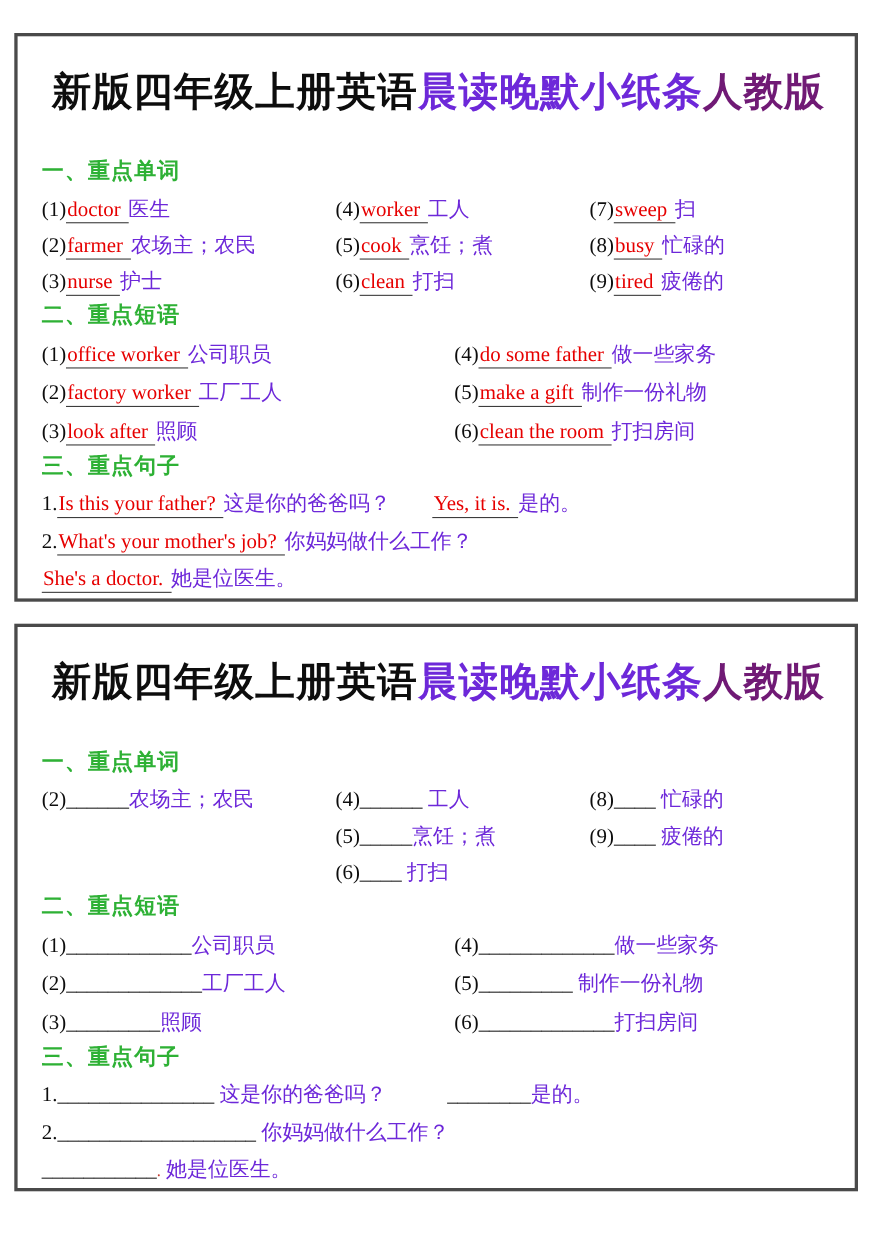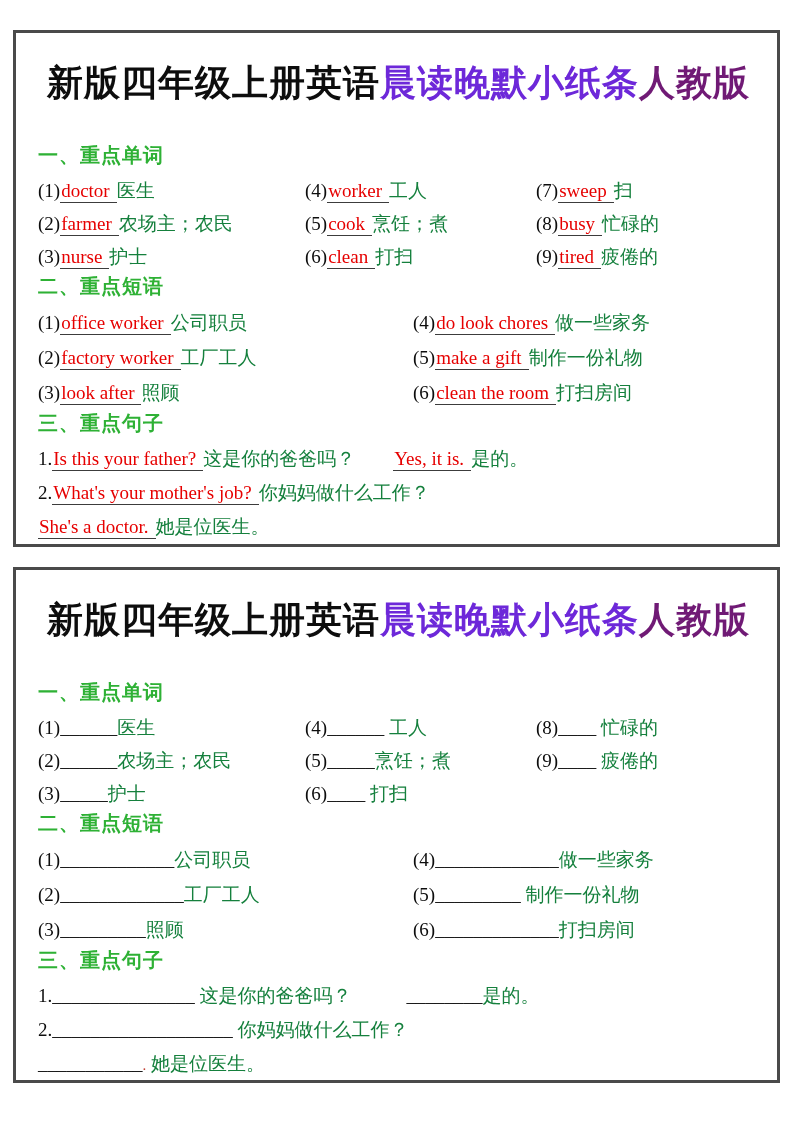--- a/index.html
+++ b/index.html
@@ -18,21 +18,21 @@
   .wcol2{width:231px;}
   .wcol3{flex:1;}
   .phrase-grid{display:flex;margin-top:5px;}
   .pcol1{width:375px;}
   .pcol2{flex:1;}
   .entry{font-size:19px;line-height:33px;white-space:nowrap;}
   .phrase-grid .entry{line-height:35px;}
   .sent{font-size:19px;line-height:34px;white-space:nowrap;}
   .sent-block{margin-top:5px;}
   .ans{color:#e60000;border-bottom:1.6px solid #3c3c3c;padding:0 7px 1px 1px;}
-  .zh{color:#15803d;}
+  .zh{color:#6d28d9;}
   .blank{color:#0d0d0d;}
   .push38{margin-left:38px;}
   .push55{margin-left:55px;}
   .dot-red{color:#c23a2e;font-size:15px;}
 </style>
 </head>
 <body>
 
 <div class="panel" id="panel-answers">
   <div class="sheet-title">
@@ -59,21 +59,21 @@
   </div>
 
   <div class="sec-heading h-mid">二、重点短语</div>
   <div class="phrase-grid">
     <div class="pcol1">
       <div class="entry"><span>(1)</span><span class="ans">office worker</span><span class="zh">公司职员</span></div>
       <div class="entry"><span>(2)</span><span class="ans">factory worker</span><span class="zh">工厂工人</span></div>
       <div class="entry"><span>(3)</span><span class="ans">look after</span><span class="zh">照顾</span></div>
     </div>
     <div class="pcol2">
-      <div class="entry"><span>(4)</span><span class="ans">do look chores</span><span class="zh">做一些家务</span></div>
+      <div class="entry"><span>(4)</span><span class="ans">do some father</span><span class="zh">做一些家务</span></div>
       <div class="entry"><span>(5)</span><span class="ans">make a gift</span><span class="zh">制作一份礼物</span></div>
       <div class="entry"><span>(6)</span><span class="ans">clean the room</span><span class="zh">打扫房间</span></div>
     </div>
   </div>
 
   <div class="sec-heading h-mid">三、重点句子</div>
   <div class="sent-block">
     <div class="sent"><span>1.</span><span class="ans">Is this your father?</span><span class="zh">这是你的爸爸吗？</span><span class="ans push38">Yes, it is.</span><span class="zh">是的。</span></div>
     <div class="sent"><span>2.</span><span class="ans">What's your mother's job?</span><span class="zh">你妈妈做什么工作？</span></div>
     <div class="sent"><span class="ans">She's a doctor.</span><span class="zh">她是位医生。</span></div>
@@ -81,23 +81,21 @@
 </div>
 
 <div class="panel" id="panel-practice">
   <div class="sheet-title">
     <span>新版四年级上册英语</span><span class="t-red">晨读晚默小纸条</span><span class="t-blue">人教版</span>
   </div>
 
   <div class="sec-heading h-first">一、重点单词</div>
   <div class="word-grid">
     <div class="wcol1">
-      <div class="entry"><span>(1)</span><span class="blank">______</span><span class="zh">医生</span></div>
       <div class="entry"><span>(2)</span><span class="blank">______</span><span class="zh">农场主；农民</span></div>
-      <div class="entry"><span>(3)</span><span class="blank">_____</span><span class="zh">护士</span></div>
     </div>
     <div class="wcol2">
       <div class="entry"><span>(4)</span><span class="blank">______&nbsp;</span><span class="zh">工人</span></div>
       <div class="entry"><span>(5)</span><span class="blank">_____</span><span class="zh">烹饪；煮</span></div>
       <div class="entry"><span>(6)</span><span class="blank">____&nbsp;</span><span class="zh">打扫</span></div>
     </div>
     <div class="wcol3">
       <div class="entry"><span>(8)</span><span class="blank">____&nbsp;</span><span class="zh">忙碌的</span></div>
       <div class="entry"><span>(9)</span><span class="blank">____&nbsp;</span><span class="zh">疲倦的</span></div>
     </div>

